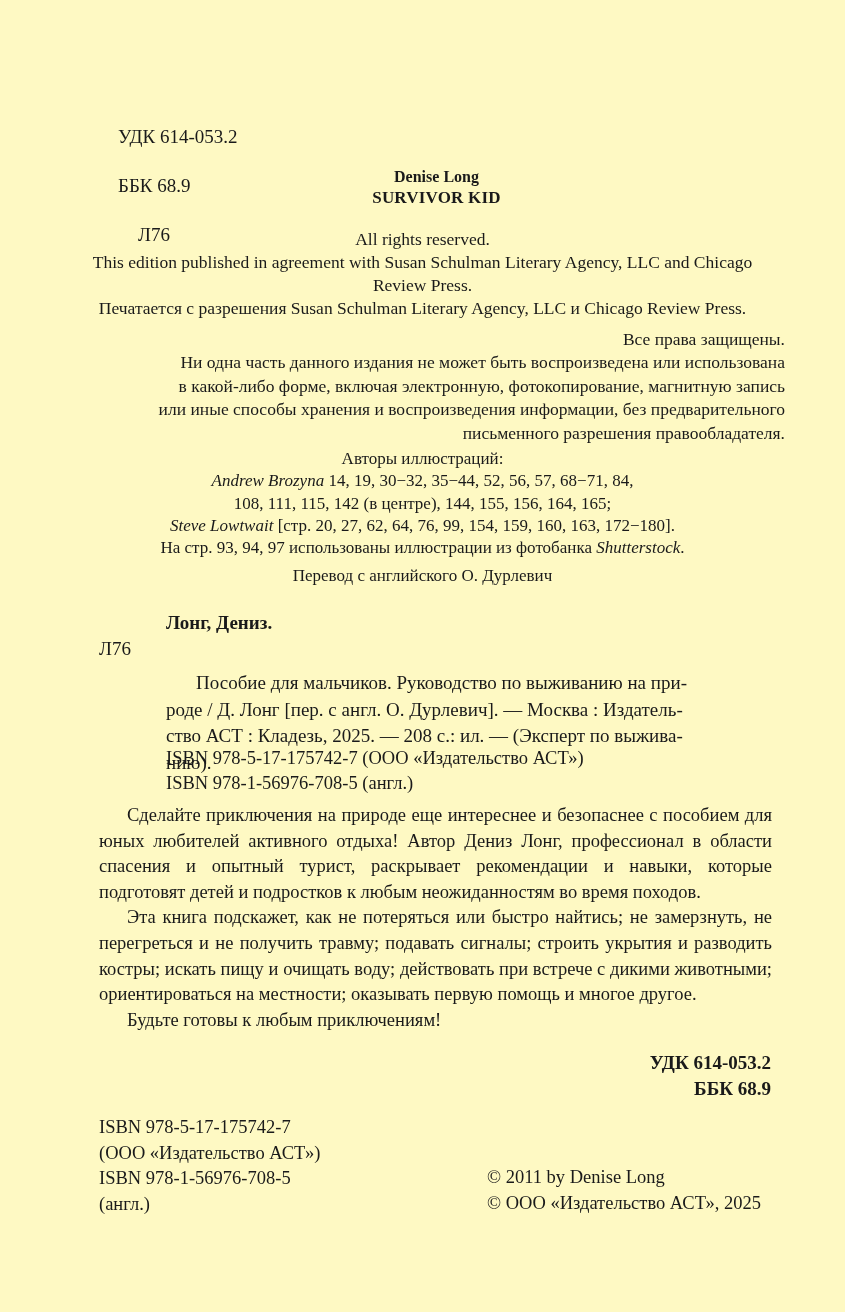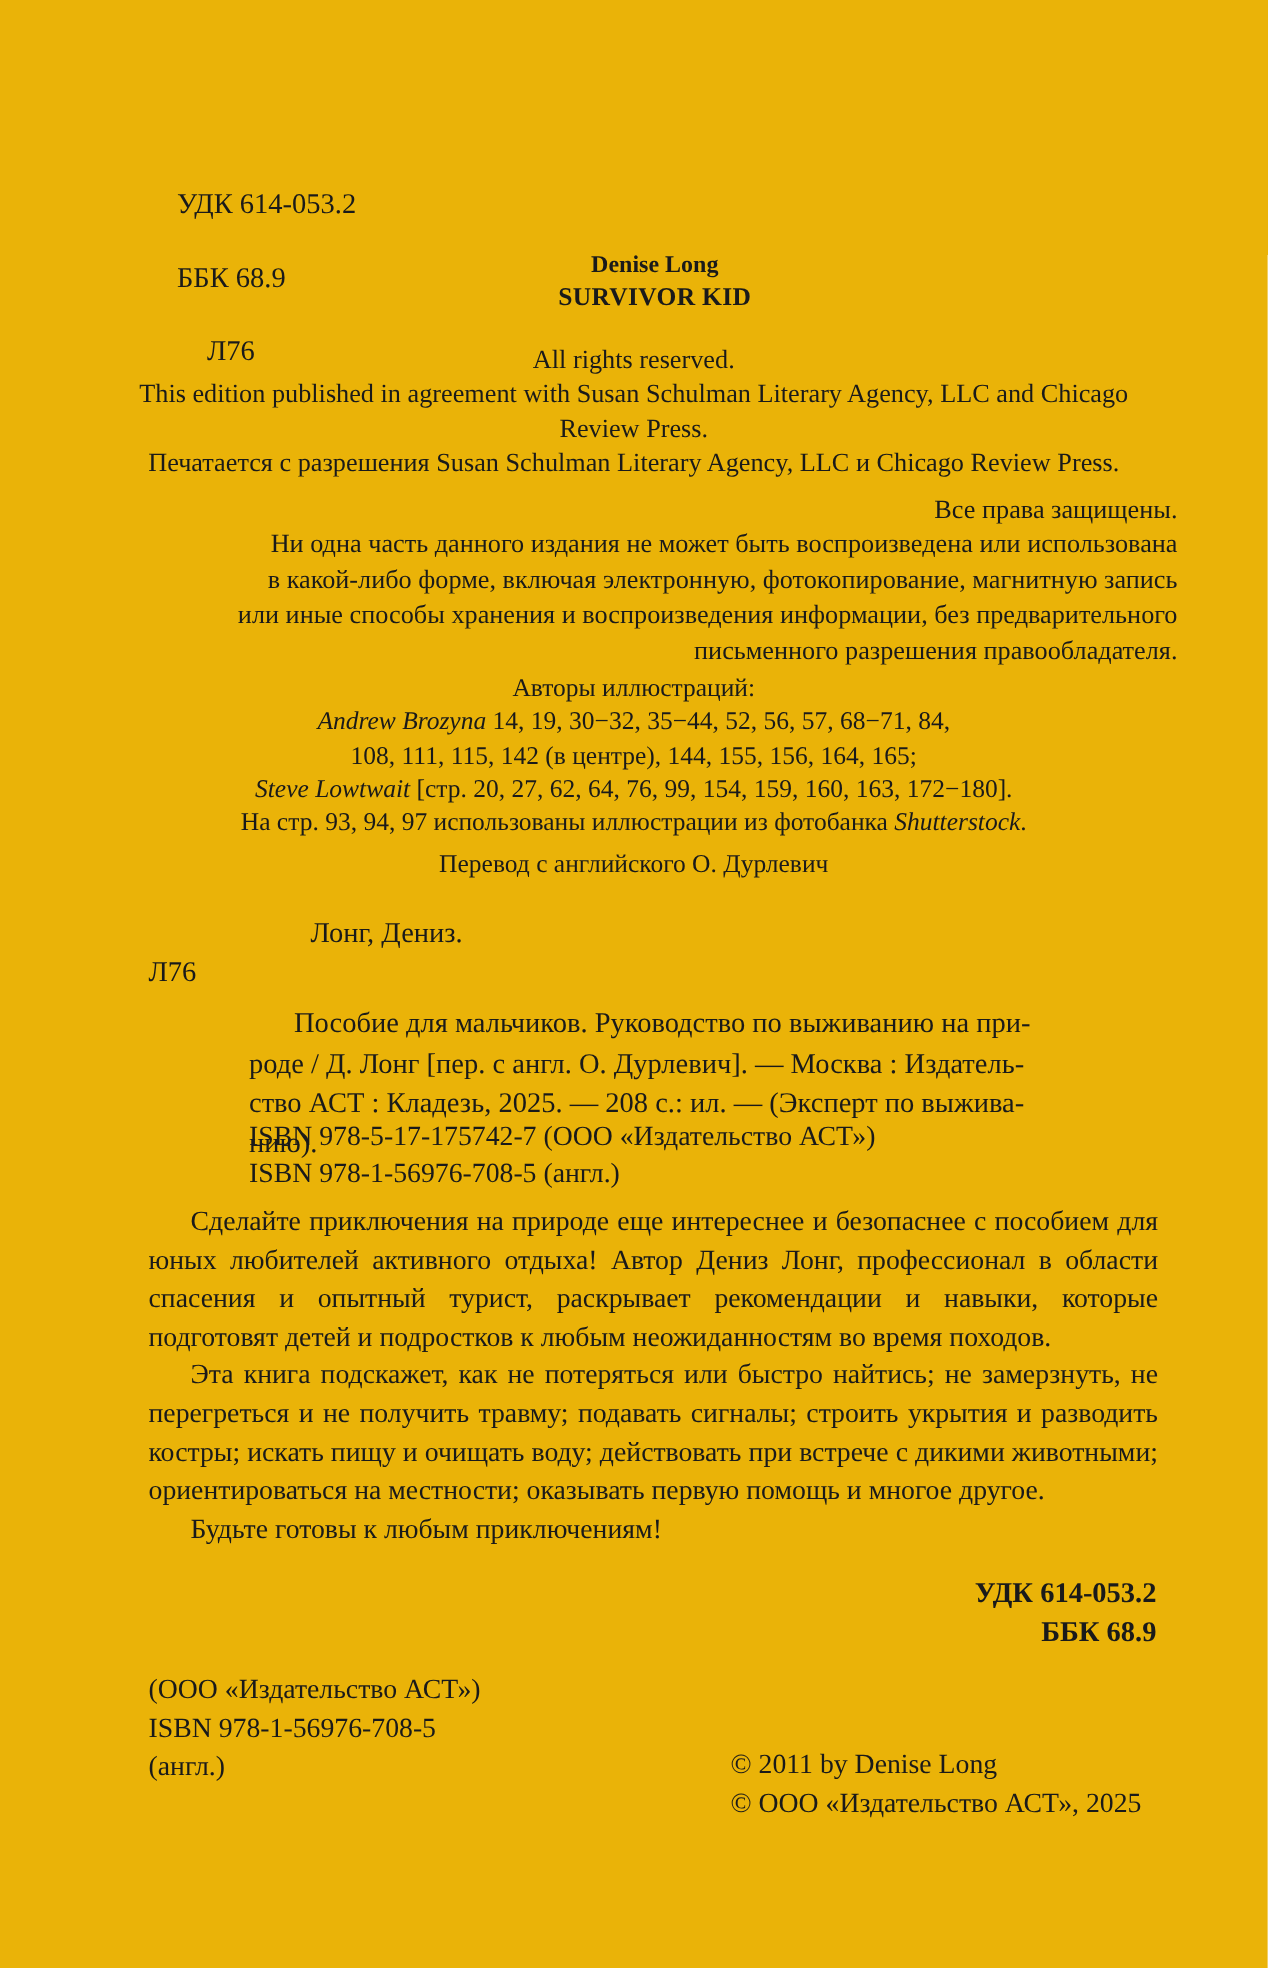--- a/index.html
+++ b/index.html
@@ -11,21 +11,21 @@
     width: 845px;
     height: 1312px;
     font-family: "Liberation Serif", "DejaVu Serif", serif;
     color: #1a1a1a;
     position: relative;
     overflow: hidden;
   }
   .page {
     position: absolute;
     inset: 0;
-    background: #eab308;
+    background: #fef9c3;
   }
   .ital   { font-style: italic; }
 
   
   .udk-block {
     position: absolute;
     left: 99px;
     top: 100px;
     font-size: 19px;
     line-height: 24.5px;
@@ -82,22 +82,21 @@
     text-align: center;
     font-size: 17px;
   }
 
   
   .biblio-author {
     position: absolute;
     left: 166px;
     top: 612px;
     font-size: 19px;
-    font-weight: normal;
-    margin-left: 41px;
+    font-weight: bold;
   }
   .biblio-code {
     position: absolute;
     left: 99px;
     top: 638px;
     font-size: 19px;
   }
   .biblio-body {
     position: absolute;
     left: 166px;
@@ -223,20 +222,21 @@
     <p>Эта книга подскажет, как не потеряться или быстро найтись; не замерзнуть, не перегреться и не получить травму; подавать сигналы; строить укрытия и разводить костры; искать пищу и очищать воду; действовать при встрече с дикими животными; ориентироваться на местности; оказывать первую помощь и многое другое.</p>
     <p>Будьте готовы к любым приключениям!</p>
   </div>
 
   <div class="udk-bottom">
     <div>УДК 614-053.2</div>
     <div>ББК 68.9</div>
   </div>
 
   <div class="footer-left">
+    <div>ISBN 978-5-17-175742-7</div>
     <div>(ООО «Издательство АСТ»)</div>
     <div>ISBN 978-1-56976-708-5</div>
     <div>(англ.)</div>
   </div>
 
   <div class="footer-right">
     <div class="nowrap">© 2011 by Denise Long</div>
     <div class="nowrap">© ООО «Издательство АСТ», 2025</div>
   </div>
 

